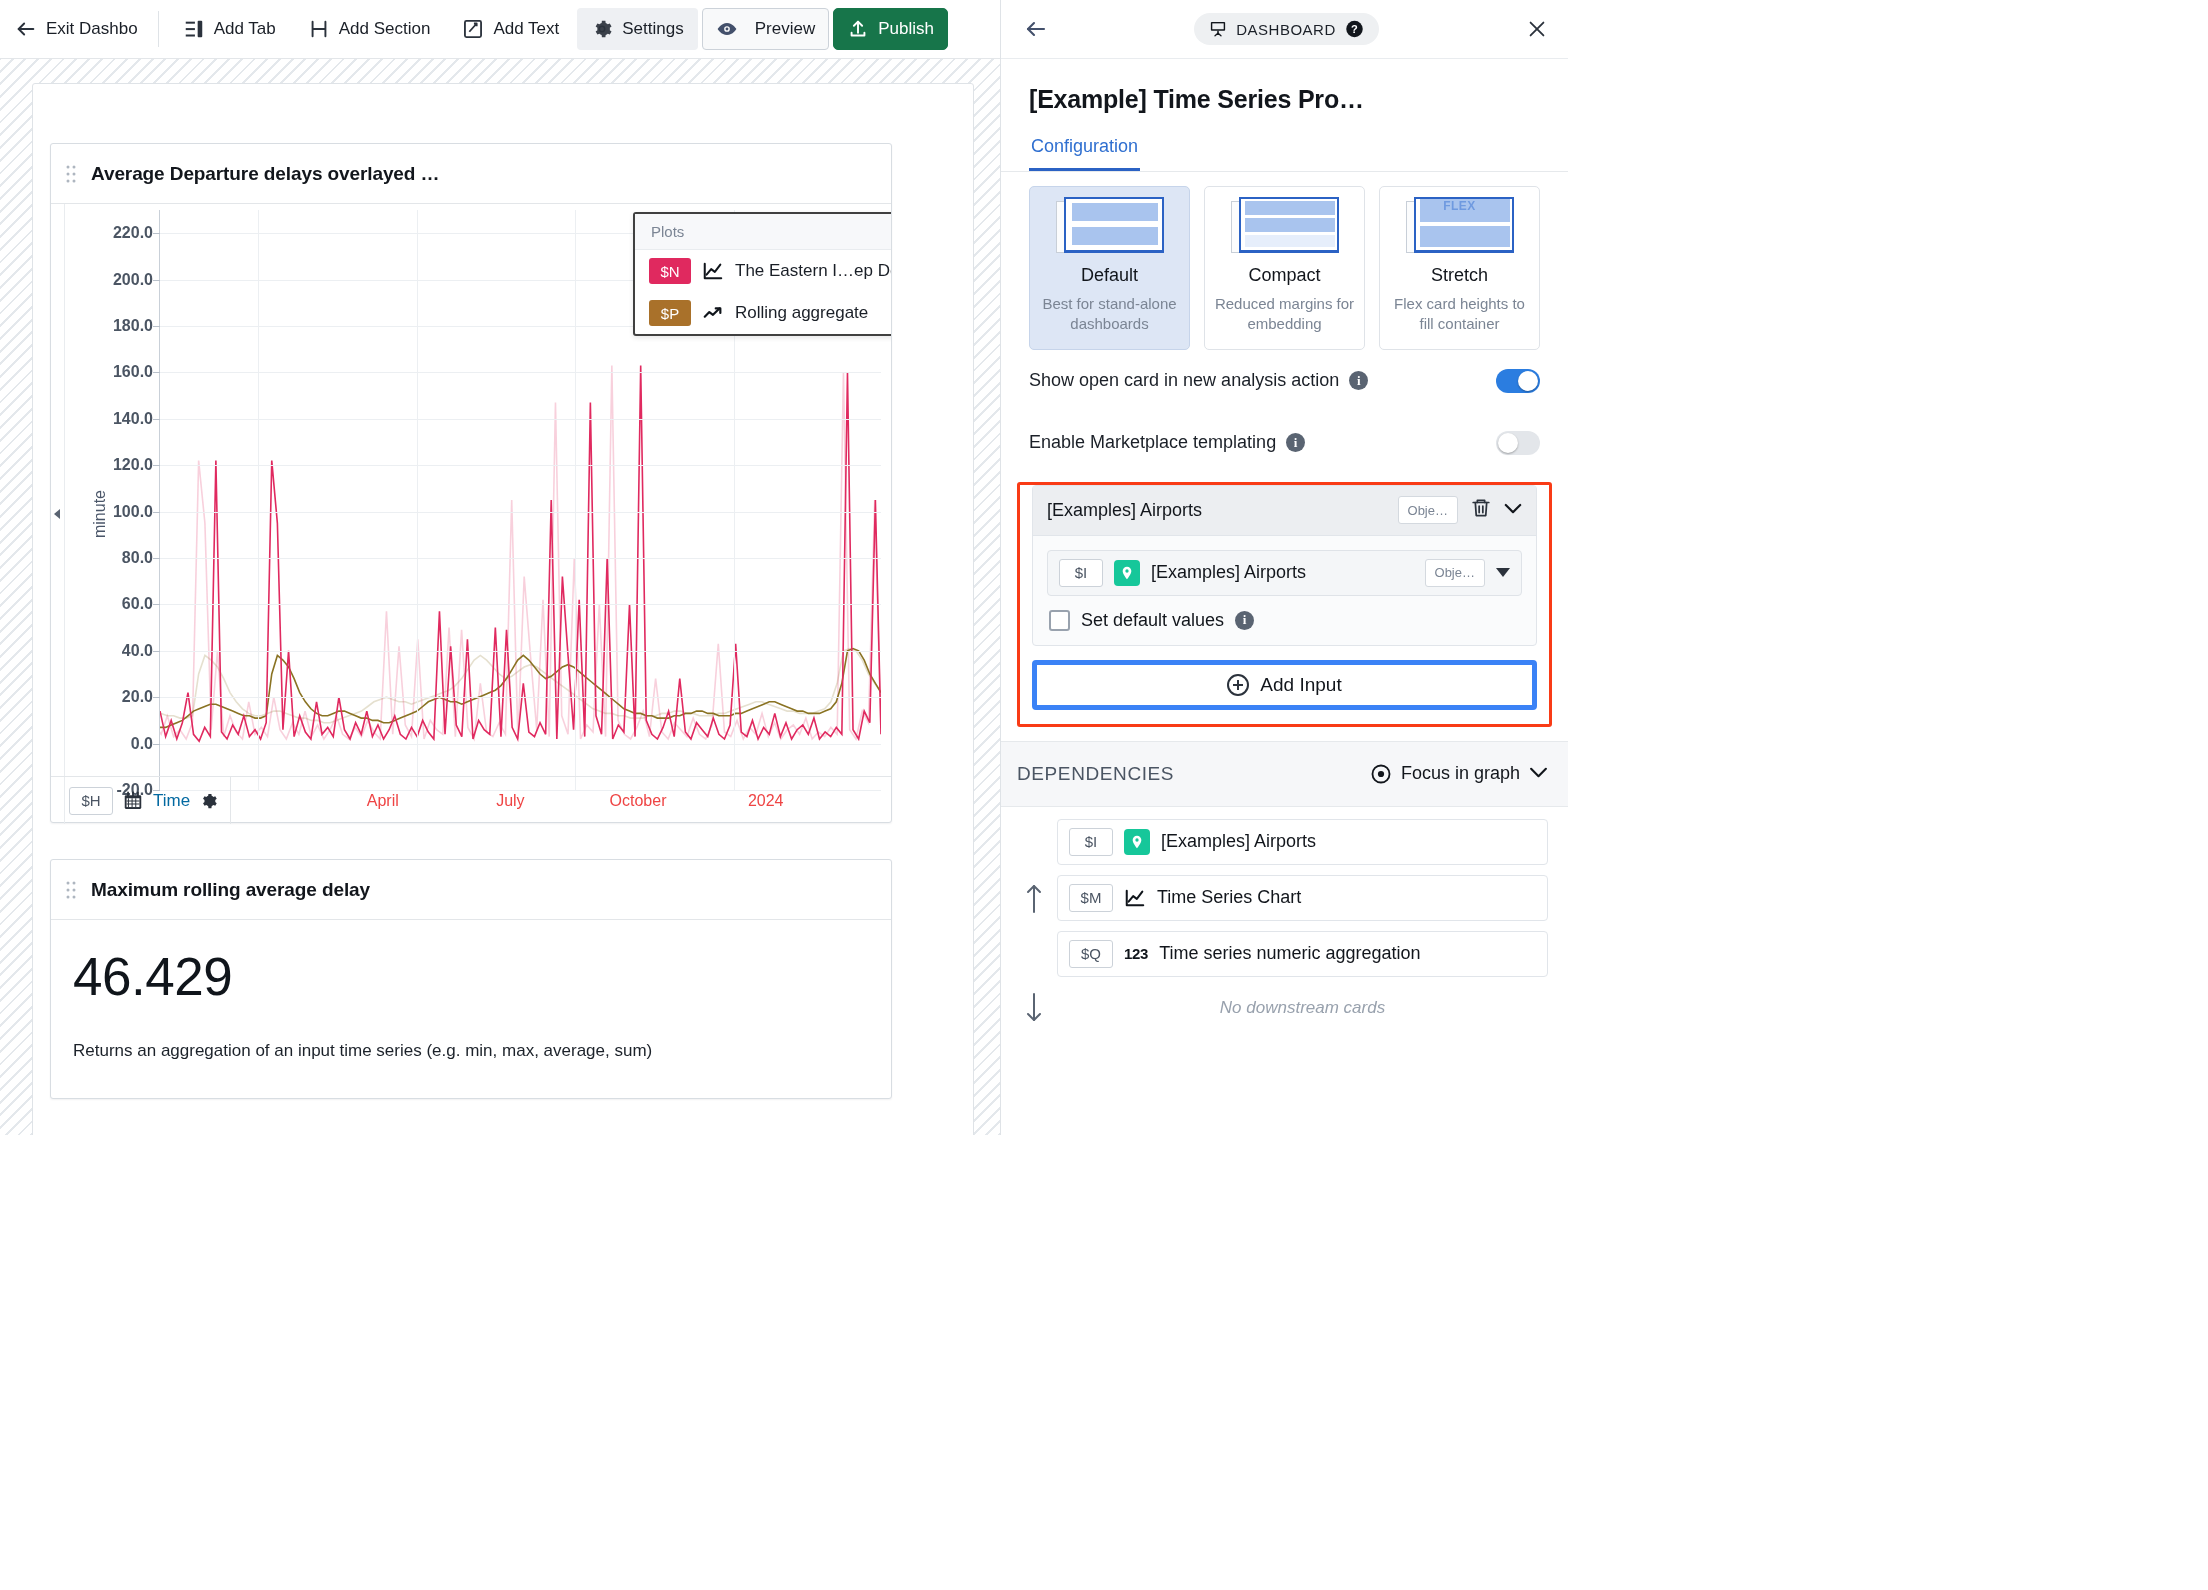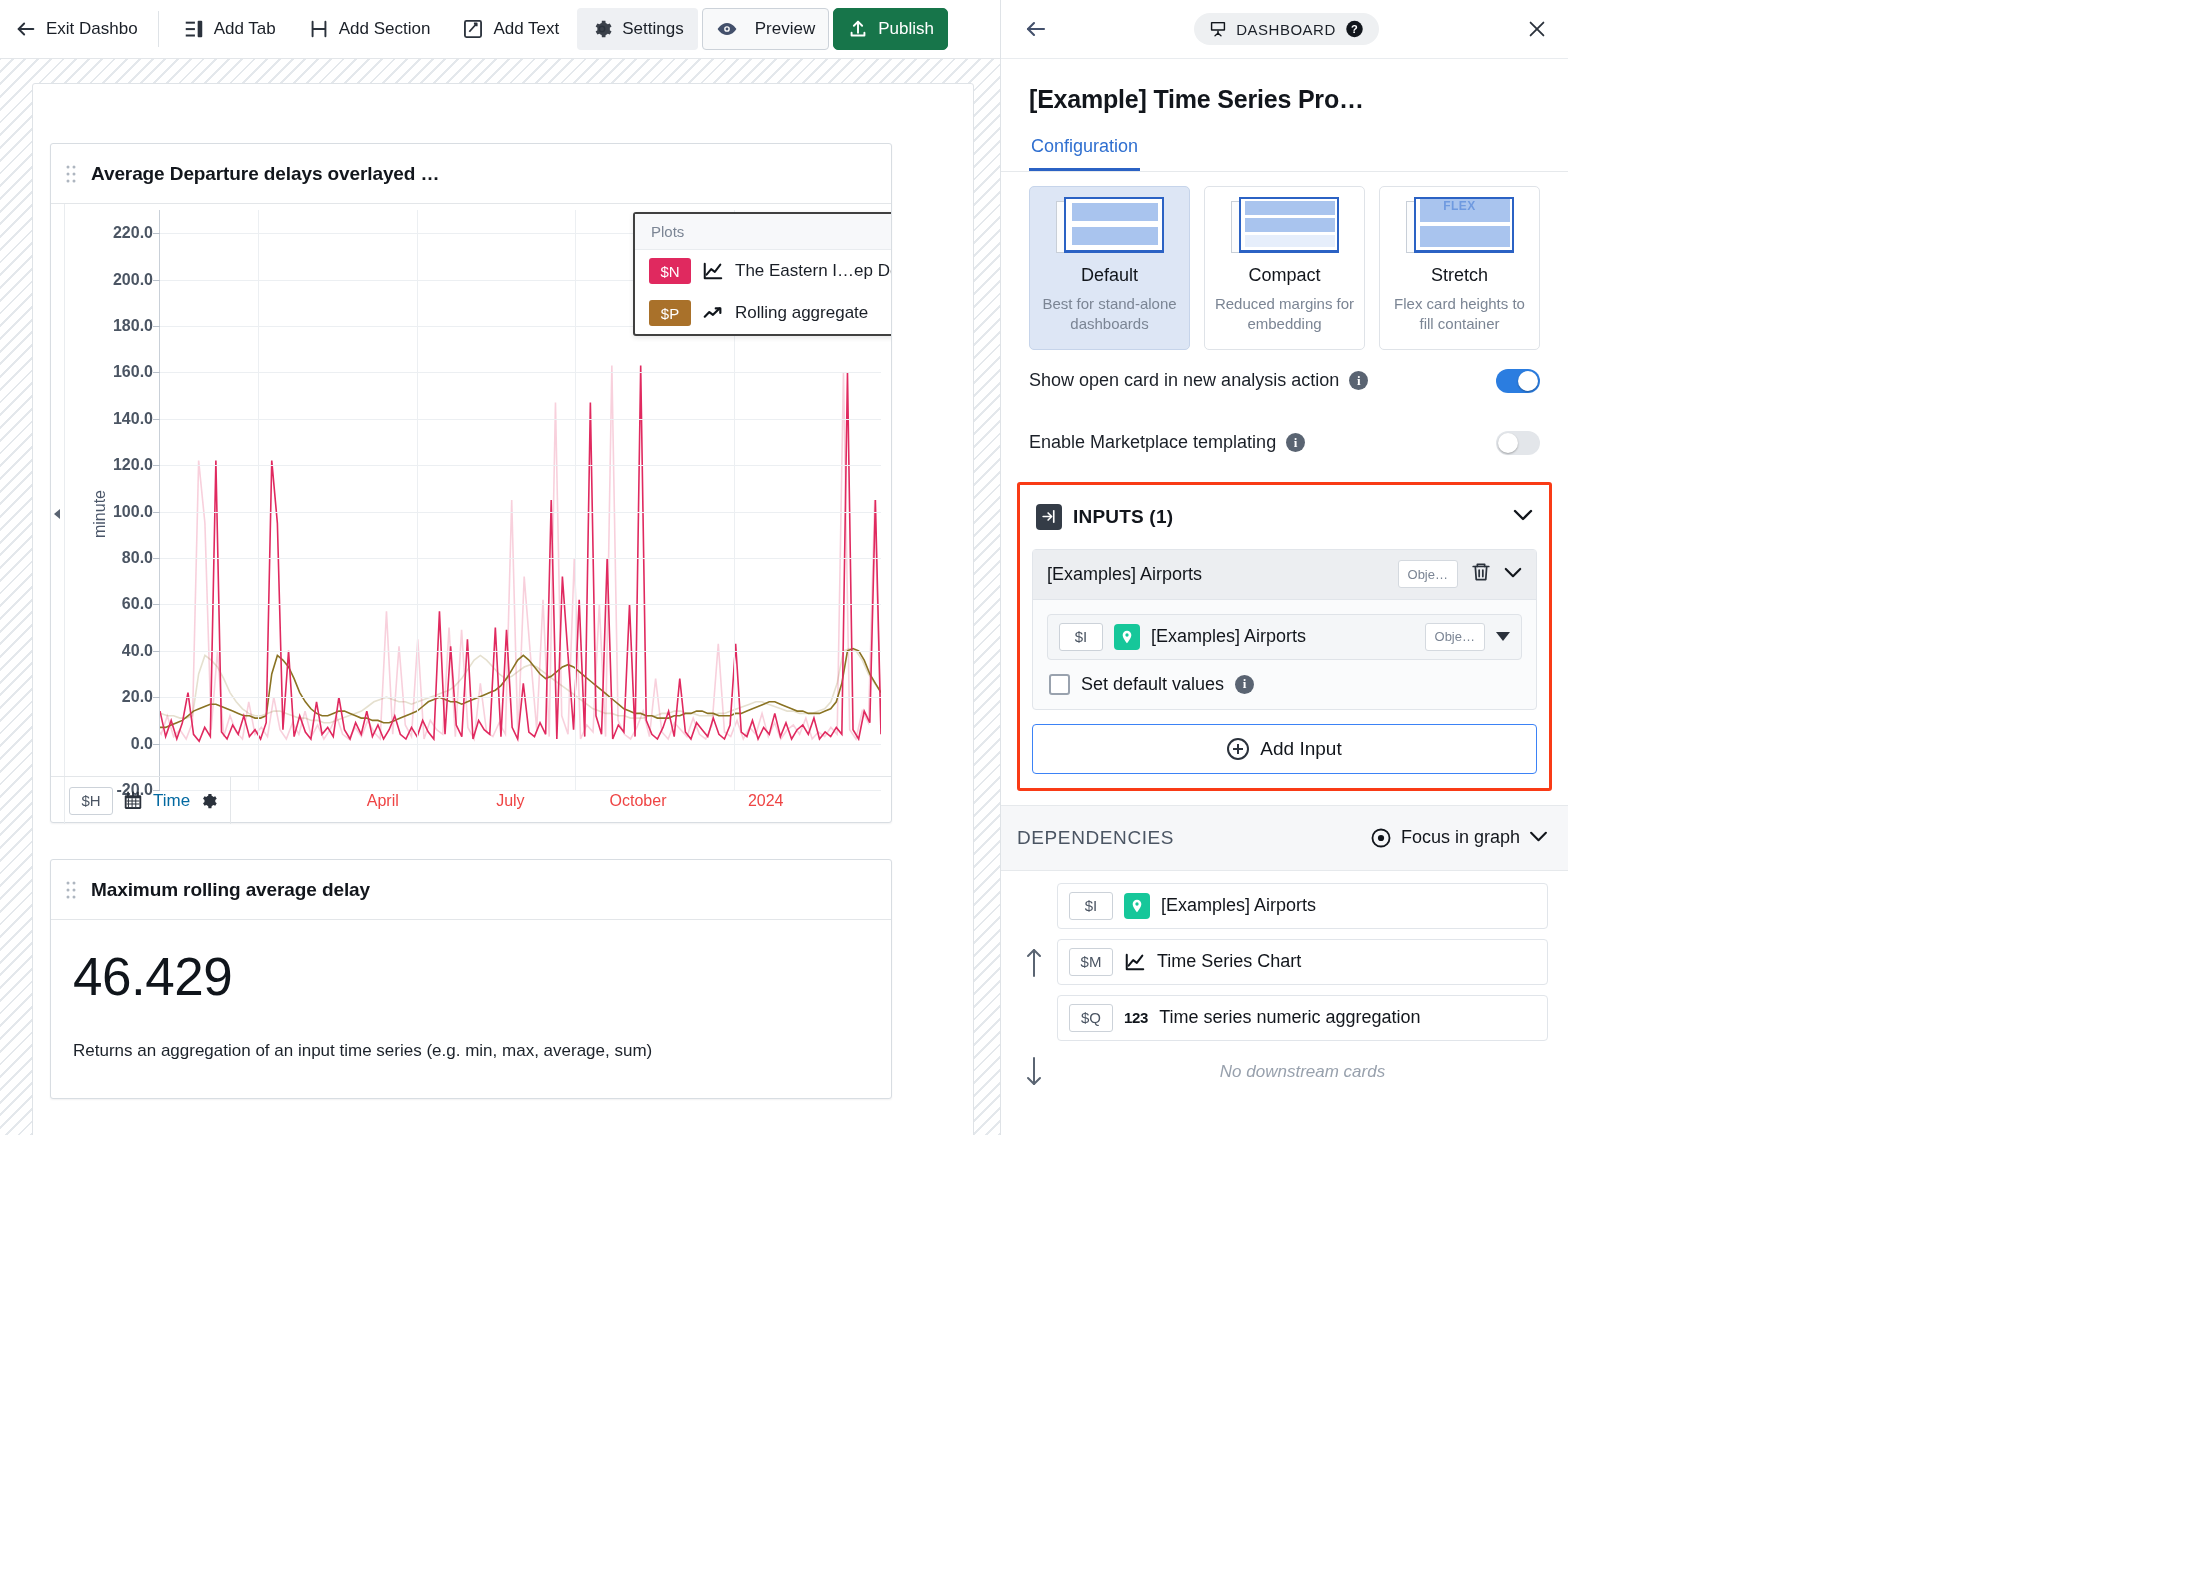--- a/index.html
+++ b/index.html
@@ -215,21 +215,21 @@
   .geo-badge {
     width: 26px; height: 26px; border-radius: 4px; background:#16c79a;
     display:flex; align-items:center; justify-content:center; flex:0 0 26px;
   }
   .if-label { font-size: 18px; color:#12161c; white-space:nowrap; }
   .caret-d { width:0;height:0;border-left:7px solid transparent;border-right:7px solid transparent;border-top:9px solid #2b323c; }
   .chk-row { display:flex; align-items:center; gap: 11px; margin-top: 14px; padding-left: 2px; }
   .chkbox { width: 21px; height: 21px; border:2px solid #99a2ae; border-radius:3px; background:#fff; flex:0 0 21px; }
   .chk-label { font-size: 18px; color:#12161c; }
   .add-input {
-    margin-top: 14px; height: 50px; width:100%; border:1px solid #3b82f6; border-radius:4px;
+    margin-top: 14px; height: 50px; width:100%; border:5px solid #3b82f6; border-radius:4px;
     background:#fff; display:flex; align-items:center; justify-content:center; gap: 11px;
     font-size: 19px; color:#12161c; cursor:pointer;
   }
   .plus-ic { width:22px;height:22px;border-radius:50%;border:2px solid #2b323c; position:relative; flex:0 0 22px;}
   .plus-ic:before,.plus-ic:after{content:"";position:absolute;background:#2b323c;}
   .plus-ic:before{left:4px;right:4px;top:8px;height:2px;}
   .plus-ic:after{top:4px;bottom:4px;left:8px;width:2px;}
 
   .deps-head {
     margin-top: 14px; height: 66px; display:flex; align-items:center; gap: 10px;
@@ -536,35 +536,20 @@
       <div class="toggle-row">
         <span class="toggle-label">Enable Marketplace templating</span>
         <span class="info-i">i</span>
         <span class="spacer"></span>
         <span class="switch off">
             <span class="knob"></span>
           </span>
       </div>
 
       <div class="hl-box">
-        <div class="sec-head">
-          <span class="sq-icon">
-            <svg width="17" height="17" viewBox="0 0 24 24" fill="none" stroke="#fff" stroke-width="2.3" stroke-linecap="round" stroke-linejoin="round">
-                <path d="M3 12h11"></path>
-                <path d="M10 7l5 5-5 5"></path>
-                <path d="M18 4v16"></path>
-              </svg>
-          </span>
-          <span class="sec-title">INPUTS (1)</span>
-          <span class="chev">
-            <svg width="20" height="13" viewBox="0 0 20 13" fill="none" stroke="#12161c" stroke-width="2.4" stroke-linecap="round" stroke-linejoin="round">
-                <path d="M2 2l8 8 8-8"></path>
-              </svg>
-          </span>
-        </div>
 
         <div class="input-block">
           <div class="input-block-head">
             <span class="ib-name">[Examples] Airports</span>
             <span class="spacer"></span>
             <span class="pill-out">Obje…</span>
             <span>
               <svg width="22" height="24" viewBox="0 0 24 24" fill="none" stroke="#2b323c" stroke-width="1.9" stroke-linecap="round" stroke-linejoin="round">
                   <path d="M3.5 6h17"></path>
                   <path d="M8 6V3.8h8V6"></path>

